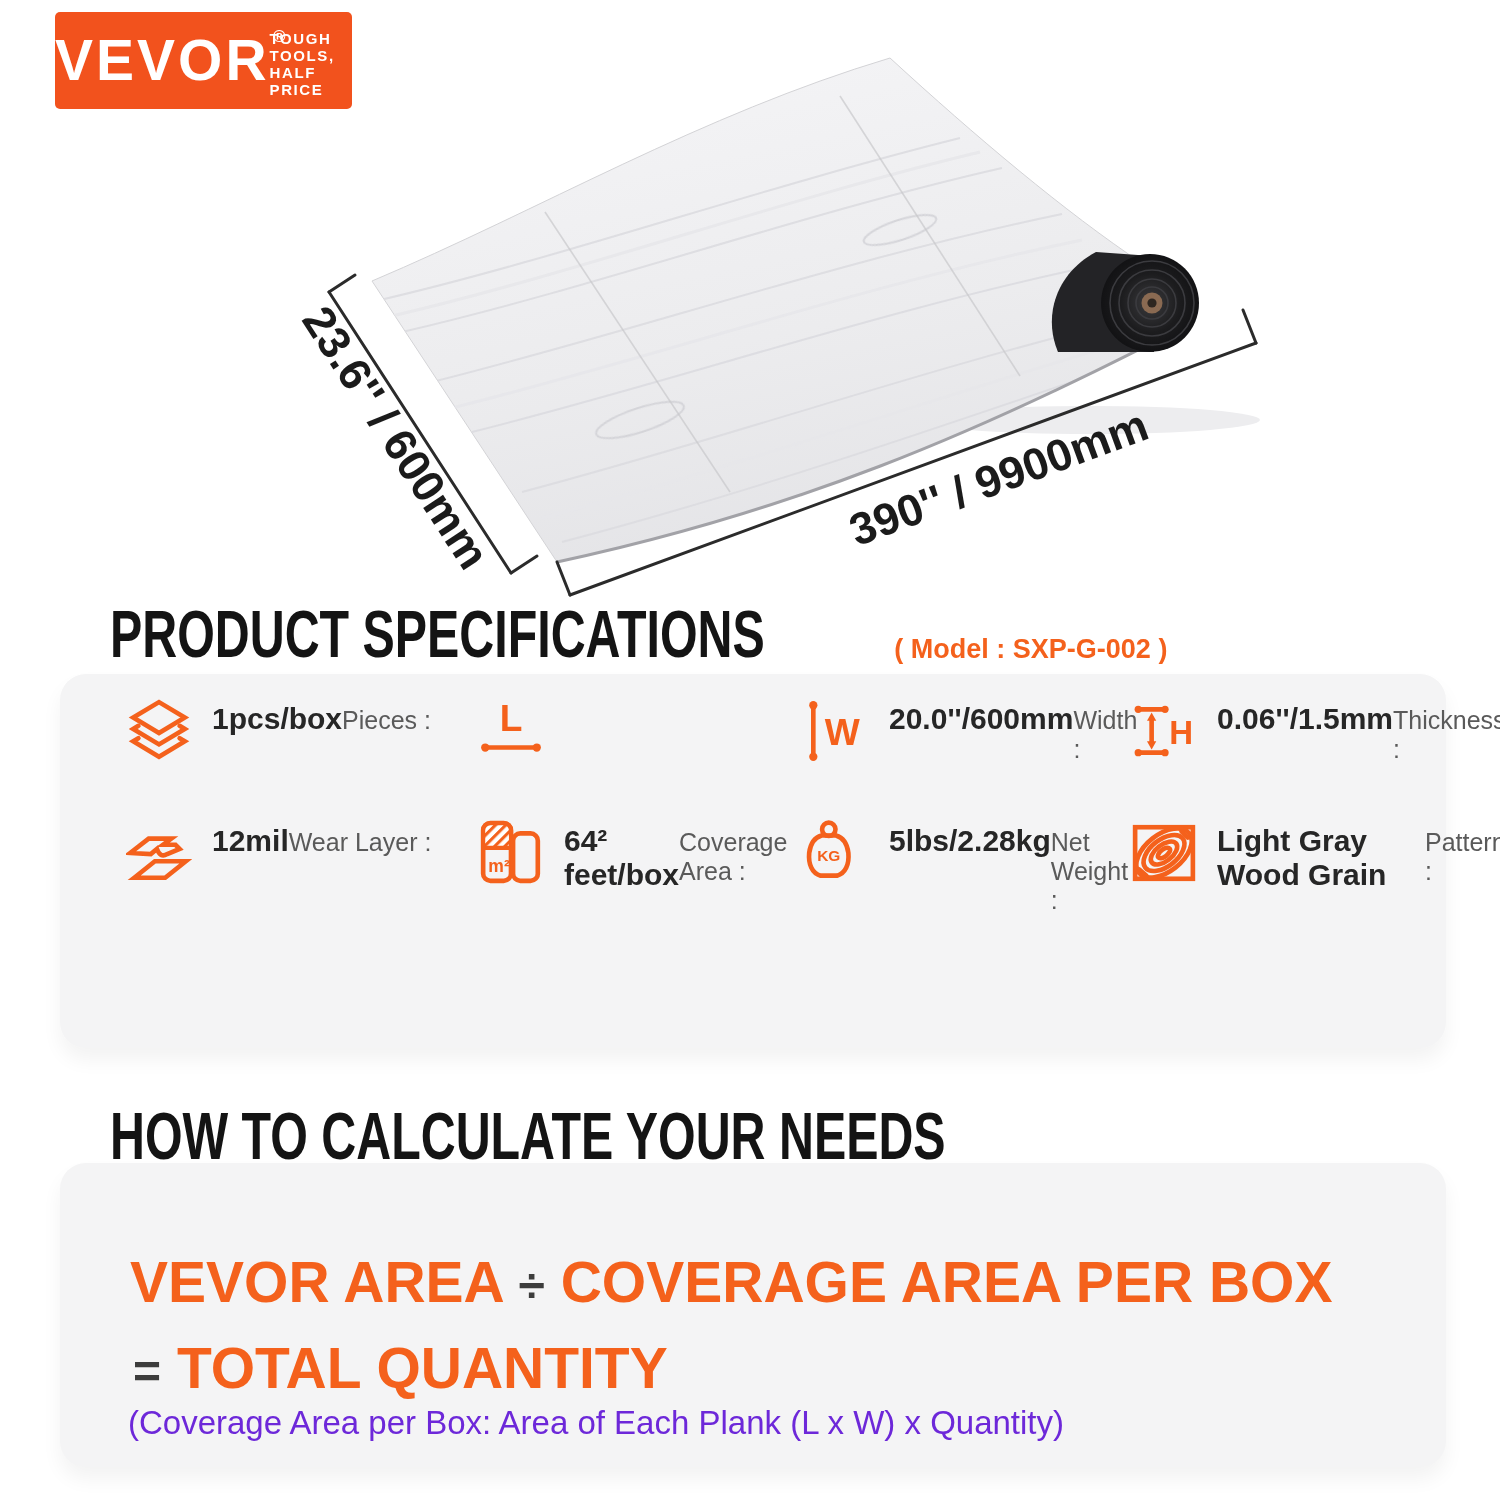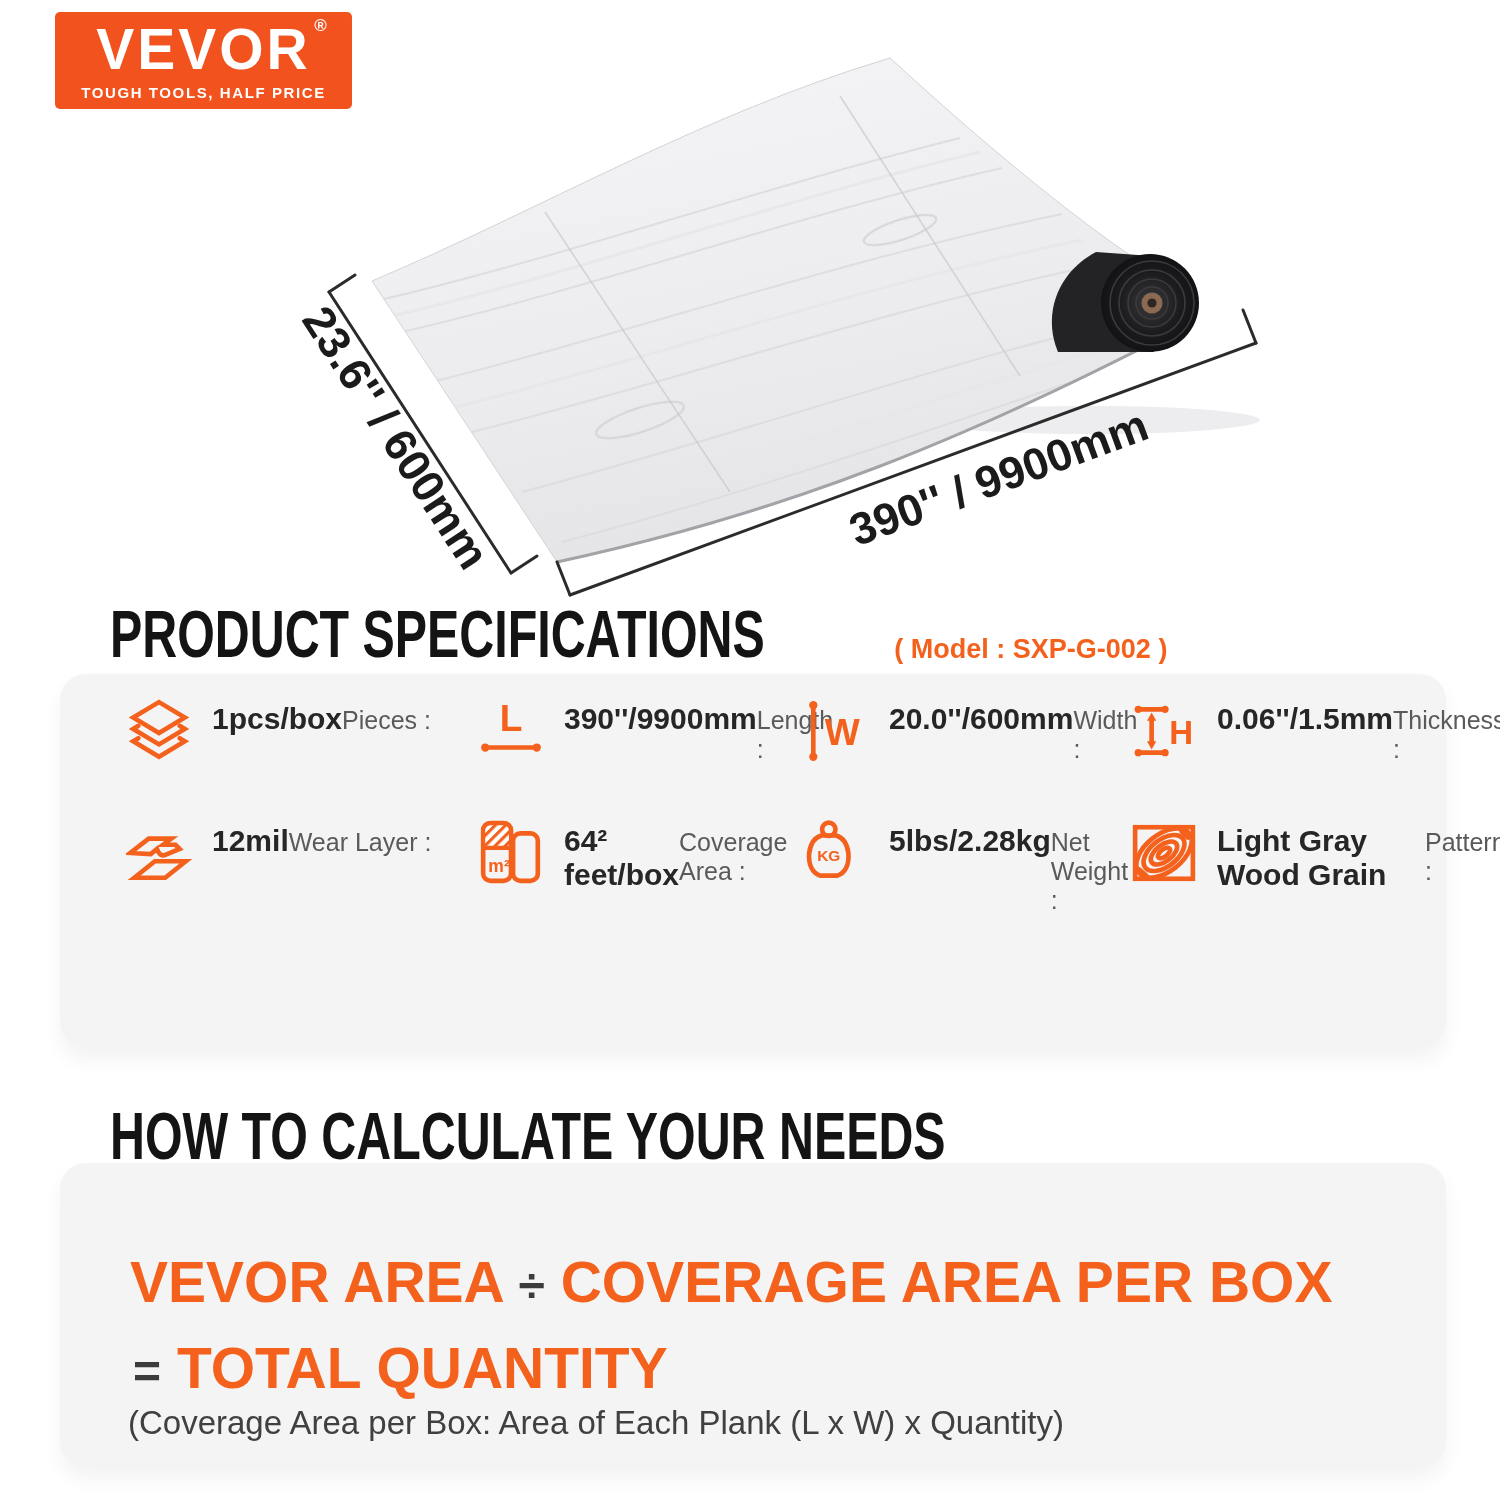--- a/index.html
+++ b/index.html
@@ -4,21 +4,21 @@
 <style>
   html,body{margin:0;padding:0;}
   body{
     width:1500px;height:1500px;position:relative;background:#ffffff;
     font-family:"Liberation Sans", sans-serif;overflow:hidden;
   }
   
   .logo{
     position:absolute;left:55px;top:12px;width:297px;height:97px;
     background:#F2521D;border-radius:5px;color:#fff;
-    display:flex;flex-direction:column;align-items:center;justify-content:center;
+    display:flex;flex-direction:row;align-items:center;justify-content:center;
   }
   .logo .word{font-size:57px;font-weight:bold;letter-spacing:3px;line-height:1;position:relative;transform:scaleY(1.02);}
   .logo .reg{font-size:17px;font-weight:bold;position:absolute;right:-16px;top:-4px;letter-spacing:0;}
   .logo .tag{font-size:15px;font-weight:bold;letter-spacing:1.6px;margin-top:6px;}
   
   .figure{position:absolute;left:0;top:0;width:1500px;height:640px;}
   
   .h-row{position:absolute;left:110px;top:606px;display:flex;align-items:baseline;white-space:nowrap;}
   .big-head{
     display:inline-block;font-size:62px;font-weight:bold;color:#141414;
@@ -38,21 +38,21 @@
   .spec-item{display:flex;align-items:flex-start;gap:20px;}
   .spec-icon{width:66px;height:66px;flex:0 0 66px;}
   .spec-icon svg{width:100%;height:100%;display:block;}
   .spec-text{display:flex;margin-top:4px;}
   .spec-value{font-size:30px;font-weight:bold;color:#262626;line-height:1.12;font-style:normal;}
   .spec-label{font-size:25px;color:#5a5a5a;font-style:normal;margin-top:4px;}
   .card-calc{top:1163px;height:304px;}
   .formula{position:absolute;left:130px;top:1240px;width:1260px;font-weight:bold;font-size:57px;line-height:1.5;color:#F4611C;letter-spacing:0;}
   .formula .dark{color:#3c3c3c;font-size:48px;}
   .formula .l2{display:block;margin-left:3px;}
-  .note{position:absolute;left:128px;top:1404px;font-size:33px;color:#404040;}
+  .note{position:absolute;left:128px;top:1404px;font-size:33px;color:#6d28d9;}
   
   .ic{stroke:#F4611C;fill:none;stroke-width:4.5;stroke-linecap:round;stroke-linejoin:miter;}
   .icf{fill:#F4611C;stroke:none;}
   .ictxt{fill:#F4611C;font-weight:bold;font-family:"Liberation Sans",sans-serif;}
 </style>
 </head>
 <body>
 
 <div class="figure">
   <svg viewBox="0 0 1500 640" width="1500" height="640" font-family="Liberation Sans, sans-serif">
@@ -162,24 +162,20 @@
 
   <div class="spec-item">
     <span class="spec-icon">
       <svg viewBox="0 0 64 64">
         <text x="32" y="32" text-anchor="middle" font-size="36" class="ictxt">L</text>
         <line x1="7" y1="48" x2="57" y2="48" class="ic" stroke-width="5"></line>
         <circle cx="7" cy="48" r="4" class="icf"></circle>
           <circle cx="57" cy="48" r="4" class="icf"></circle>
       </svg>
     </span>
-    <span class="spec-text">
-      <i class="spec-value">390''/9900mm</i>
-      <i class="spec-label">Length :</i>
-    </span>
   </div>
 
   <div class="spec-item">
     <span class="spec-icon">
       <svg viewBox="0 0 64 64">
         <line x1="10" y1="7" x2="10" y2="57" class="ic" stroke-width="5"></line>
         <circle cx="10" cy="7" r="4" class="icf"></circle>
           <circle cx="10" cy="57" r="4" class="icf"></circle>
         <text x="21" y="46" font-size="36" class="ictxt">W</text>
       </svg>

